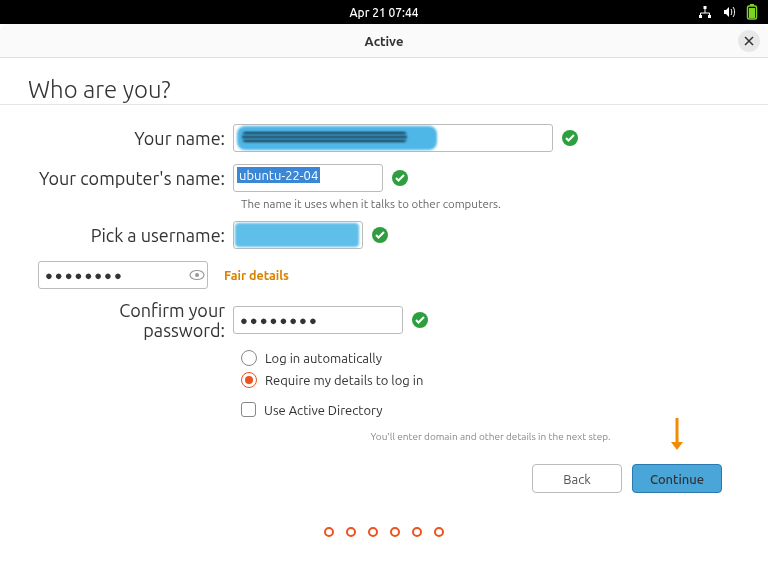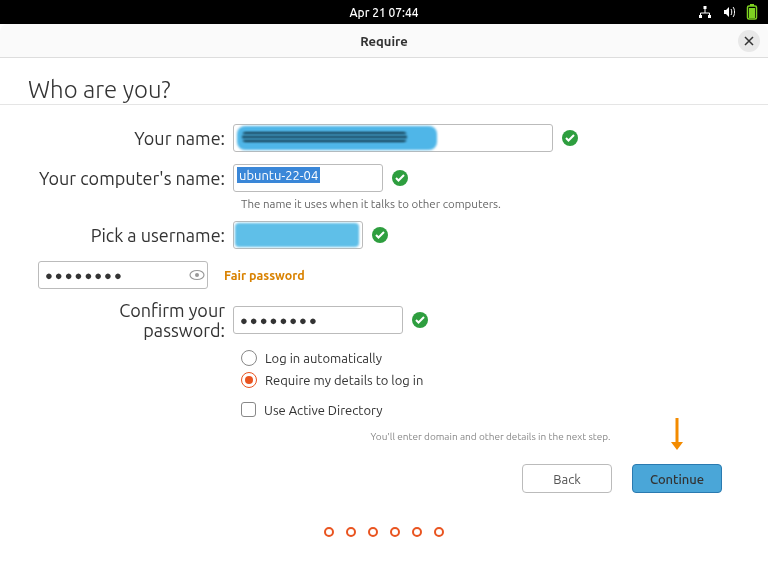--- a/index.html
+++ b/index.html
@@ -162,21 +162,21 @@
     }
     .btn {
       min-width: 90px;
       height: 29px;
       border-radius: 4px;
       font-size: 13px;
       display: flex; align-items: center; justify-content: center;
       cursor: pointer;
     }
     .btn-back { border: 1px solid #bbb; background: #fff; color: #555; }
-    .btn-continue { border: 1px solid #2a7ab0; background: #4aa6d8; color: #333; font-weight: 500; margin-left: 10px; }
+    .btn-continue { border: 1px solid #2a7ab0; background: #4aa6d8; color: #333; font-weight: 500; }
     .arrow {
       position: absolute;
       right: 55px;
       top: -26px;
       color: #f38b00;
     }
     .dots {
       display: flex;
       justify-content: center;
       gap: 12px;
@@ -212,21 +212,21 @@
       <svg width="12" height="16" viewBox="0 0 12 16">
           <rect x="4" y="0" width="4" height="2" fill="#7ed321"></rect>
           <rect x="1.5" y="2" width="9" height="13" rx="1.5" fill="none" stroke="#7ed321" stroke-width="1.5"></rect>
           <rect x="3" y="4" width="6" height="10" fill="#7ed321"></rect>
         </svg>
     </span>
   </div>
 </div>
 
 <div class="titlebar">
-  <div class="title">Require</div>
+  <div class="title">Active</div>
   <div class="close-btn">
     <svg width="10" height="10" viewBox="0 0 10 10">
         <path d="M1 1l8 8M9 1l-8 8" stroke="#333" stroke-width="1.5"></path>
       </svg>
   </div>
 </div>
 
 <div class="content">
   <h1 class="page-title">Who are you?</h1>
   <hr class="divider">
@@ -278,21 +278,21 @@
       </div>
     </div>
 
     <div class="row">
       <div class="field">
         <input type="text" class="input-pass" style="letter-spacing: 2px;" value="●●●●●●●●">
         <svg class="eye-ic" viewBox="0 0 18 18">
             <ellipse cx="9" cy="9" rx="7" ry="4.5" fill="none" stroke="#555" stroke-width="1.2"></ellipse>
             <circle cx="9" cy="9" r="2" fill="#555"></circle>
           </svg>
-        <span class="pass-strength">Fair password</span>
+        <span class="pass-strength">Fair details</span>
       </div>
     </div>
 
     <div class="row">
       <div class="label">Confirm your password:</div>
       <div class="field">
         <input type="text" class="input-pass" style="letter-spacing: 2px;" value="●●●●●●●●">
         <svg class="check-ic" viewBox="0 0 18 18">
             <circle cx="9" cy="9" r="8" fill="#2e9e3f"></circle>
             <path d="M5 9l2.5 2.5L13 6" stroke="#fff" stroke-width="2" fill="none"></path>

